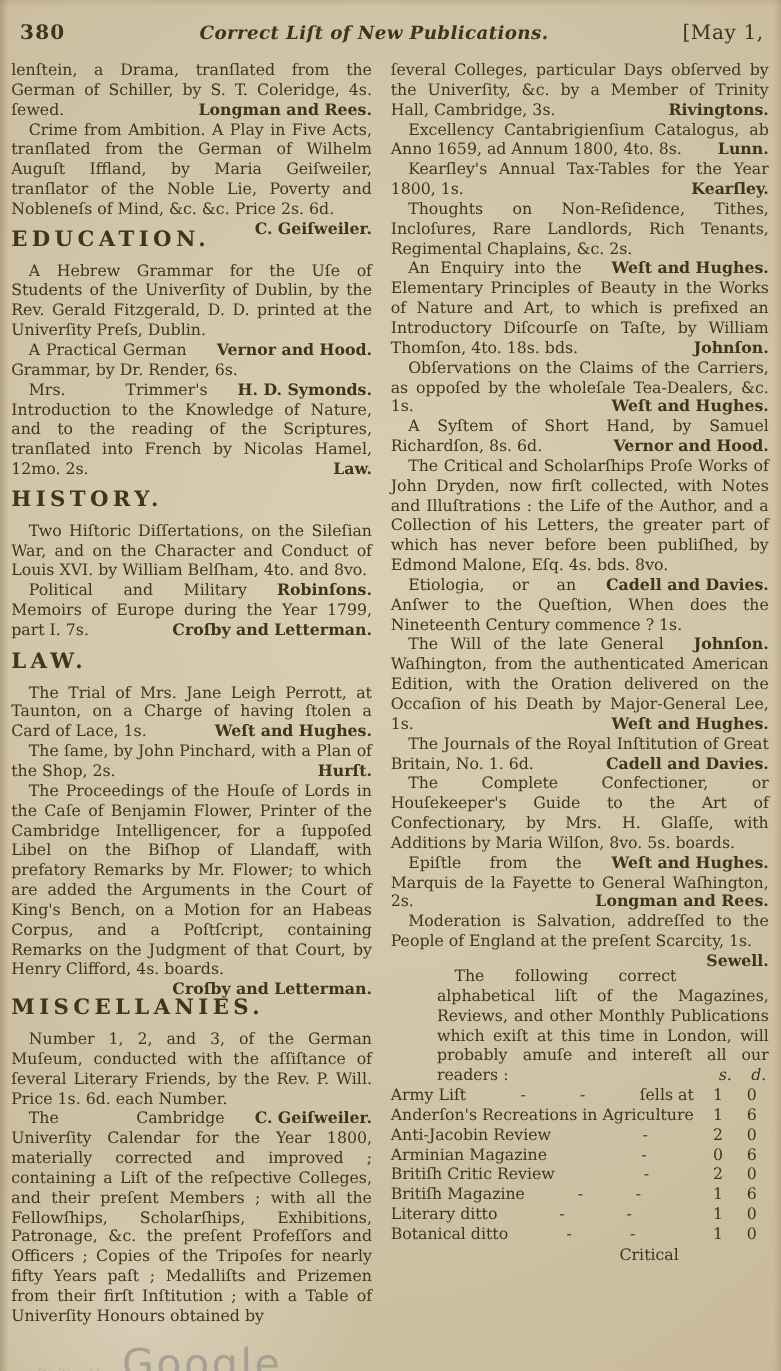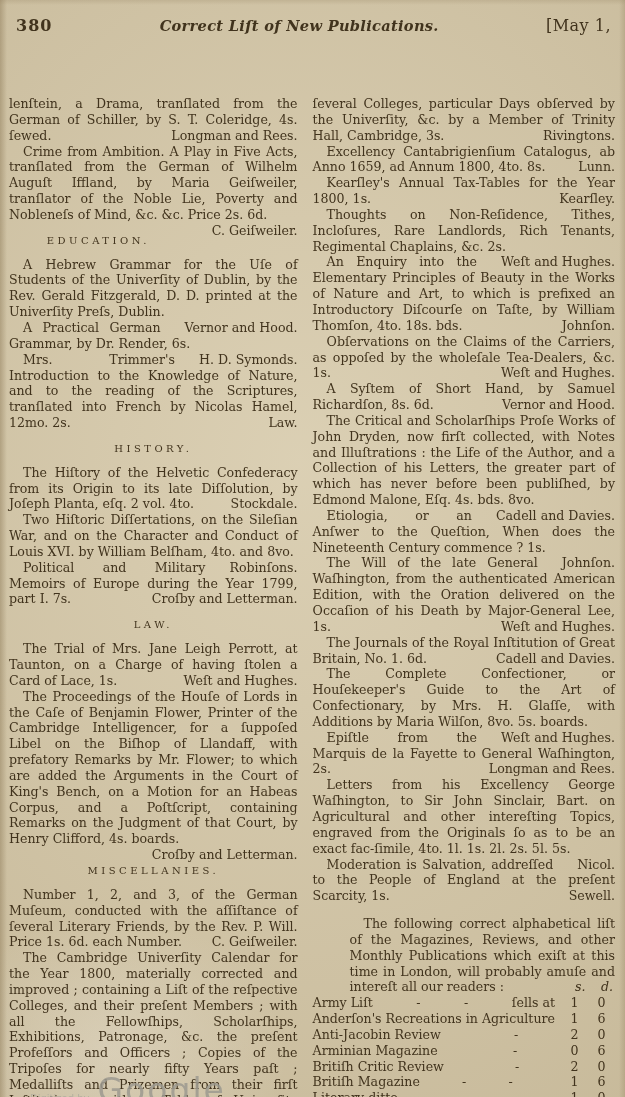--- a/index.html
+++ b/index.html
@@ -22,42 +22,42 @@
       linear-gradient(90deg, rgba(150,132,98,.55) 0, rgba(150,132,98,0) 7px),
       linear-gradient(270deg, rgba(150,132,98,.35) 0, rgba(150,132,98,0) 6px),
       linear-gradient(180deg, rgba(150,132,98,.25) 0, rgba(150,132,98,0) 5px),
       radial-gradient(ellipse 120% 90% at 48% 42%, rgba(255,250,235,.20), rgba(122,102,64,.16) 95%),
       radial-gradient(ellipse 40% 18% at 18% 96%, rgba(245,240,228,.45), rgba(245,240,228,0) 70%);
   }
   
   .running-head{
     position:relative;
     padding:16px 14px 4px 16px;
-    display:flex; align-items:center;
+    display:flex; align-items:flex-end;
     font-size:15px;
   }
   .page-number{font-size:16px; letter-spacing:1px; font-weight:bold;}
   .head-title{
     flex:1; text-align:center; font-style:italic; font-weight:bold;
     font-size:14.6px; letter-spacing:.3px; 
   }
   .head-date{font-size:16px; letter-spacing:.5px;}
   
   .cols{
     display:flex; gap:15px;
     padding:9px 10px 0 9px;
     font-size:12.6px; line-height:15.85px;
     text-align:justify;
   }
   .col{width:50%;}
   p.entry{ text-indent:14px; }
-  p.entry.noindent{ text-indent:0;margin-top:48px; }
-  .pub{ float:right; padding-left:10px; }
+  p.entry.noindent{ text-indent:0; }
+  .pub{ float:right; padding-left:10px;font-weight:bold; }
   h2.sec{
-    text-align:center; font-size:10px; font-weight:normal;
+    font-size:17px; font-weight:bold;
     letter-spacing:3.5px; margin:10px 0 8px; text-indent:0;
   }
   
   .mag-intro{ margin-top:12px;margin-left:37px; }
   .sd-head{
     float:right; width:54px; display:flex; justify-content:space-between;
     font-style:italic; padding-right:2px;
   }
   .mag-row{ display:flex; align-items:center; }
   .mag-title{ flex:none; white-space:nowrap; }
@@ -108,36 +108,36 @@
         <span>A Practical German Grammar, by Dr. Render, 6s.</span>
         <span class="pub">H. D. Symonds.</span>
       </p>
       <p class="entry">
         <span>Mrs. Trimmer's Introduction to the Knowledge of Nature, and to the reading of the Scriptures, tranſlated into French by Nicolas Hamel, 12mo. 2s.</span>
         <span class="pub">Law.</span>
       </p>
 
       <h2 class="sec">HISTORY.</h2>
       <p class="entry">
-        <span>The Hiſtory of the Helvetic Confederacy from its Origin to its late Diſſolution, by Joſeph Planta, eſq. 2 vol. 4to.</span>
-        <span class="pub">Stockdale.</span>
-      </p>
-      <p class="entry">
         <span>Two Hiſtoric Diſſertations, on the Sileſian War, and on the Character and Conduct of Louis XVI. by William Belſham, 4to. and 8vo.</span>
         <span class="pub">Robinſons.</span>
       </p>
       <p class="entry">
         <span>Political and Military Memoirs of Europe during the Year 1799, part I. 7s.</span>
         <span class="pub">Croſby and Letterman.</span>
       </p>
 
       <h2 class="sec">LAW.</h2>
       <p class="entry">
         <span>The Trial of Mrs. Jane Leigh Perrott, at Taunton, on a Charge of having ſtolen a Card of Lace, 1s.</span>
         <span class="pub">Weſt and Hughes.</span>
+      </p>
+      <p class="entry">
+        <span>The ſame, by John Pinchard, with a Plan of the Shop, 2s.</span>
+        <span class="pub">Hurſt.</span>
       </p>
       <p class="entry">
         <span>The Proceedings of the Houſe of Lords in the Caſe of Benjamin Flower, Printer of the Cambridge Intelligencer, for a ſuppoſed Libel on the Biſhop of Llandaff, with prefatory Remarks by Mr. Flower; to which are added the Arguments in the Court of King's Bench, on a Motion for an Habeas Corpus, and a Poſtſcript, containing Remarks on the Judgment of that Court, by Henry Clifford, 4s. boards.</span>
         <span class="pub">Croſby and Letterman.</span>
       </p>
 
       <h2 class="sec">MISCELLANIES.</h2>
       <p class="entry">
         <span>Number 1, 2, and 3, of the German Muſeum, conducted with the aſſiſtance of ſeveral Literary Friends, by the Rev. P. Will. Price 1s. 6d. each Number.</span>
         <span class="pub">C. Geiſweiler.</span>
@@ -193,24 +193,20 @@
         <span>The Journals of the Royal Inſtitution of Great Britain, No. 1. 6d.</span>
         <span class="pub">Cadell and Davies.</span>
       </p>
       <p class="entry">
         <span>The Complete Confectioner, or Houſekeeper's Guide to the Art of Confectionary, by Mrs. H. Glaſſe, with Additions by Maria Wilſon, 8vo. 5s. boards.</span>
         <span class="pub">Weſt and Hughes.</span>
       </p>
       <p class="entry">
         <span>Epiſtle from the Marquis de la Fayette to General Waſhington, 2s.</span>
         <span class="pub">Longman and Rees.</span>
-      </p>
-      <p class="entry">
-        <span>Letters from his Excellency George Waſhington, to Sir John Sinclair, Bart. on Agricultural and other intereſting Topics, engraved from the Originals ſo as to be an exact fac-ſimile, 4to. 1l. 1s. 2l. 2s. 5l. 5s.</span>
-        <span class="pub">Nicol.</span>
       </p>
       <p class="entry">
         <span>Moderation is Salvation, addreſſed to the People of England at the preſent Scarcity, 1s.</span>
         <span class="pub">Sewell.</span>
       </p>
 
       <p class="entry mag-intro">
         <span>The following correct alphabetical liſt of the Magazines, Reviews, and other Monthly Publications which exiſt at this time in London, will probably amuſe and intereſt all our readers :</span>
         <span class="sd-head">
           <span>s.</span>

